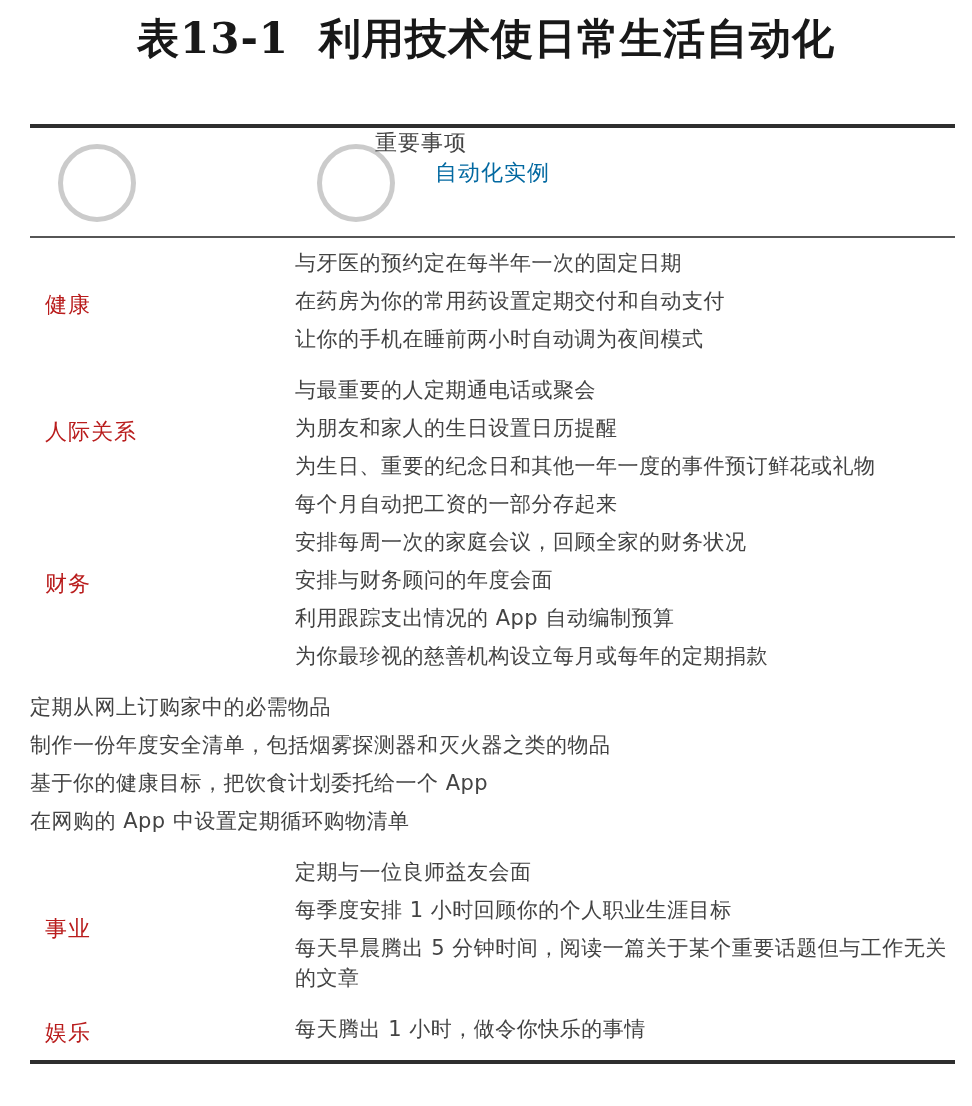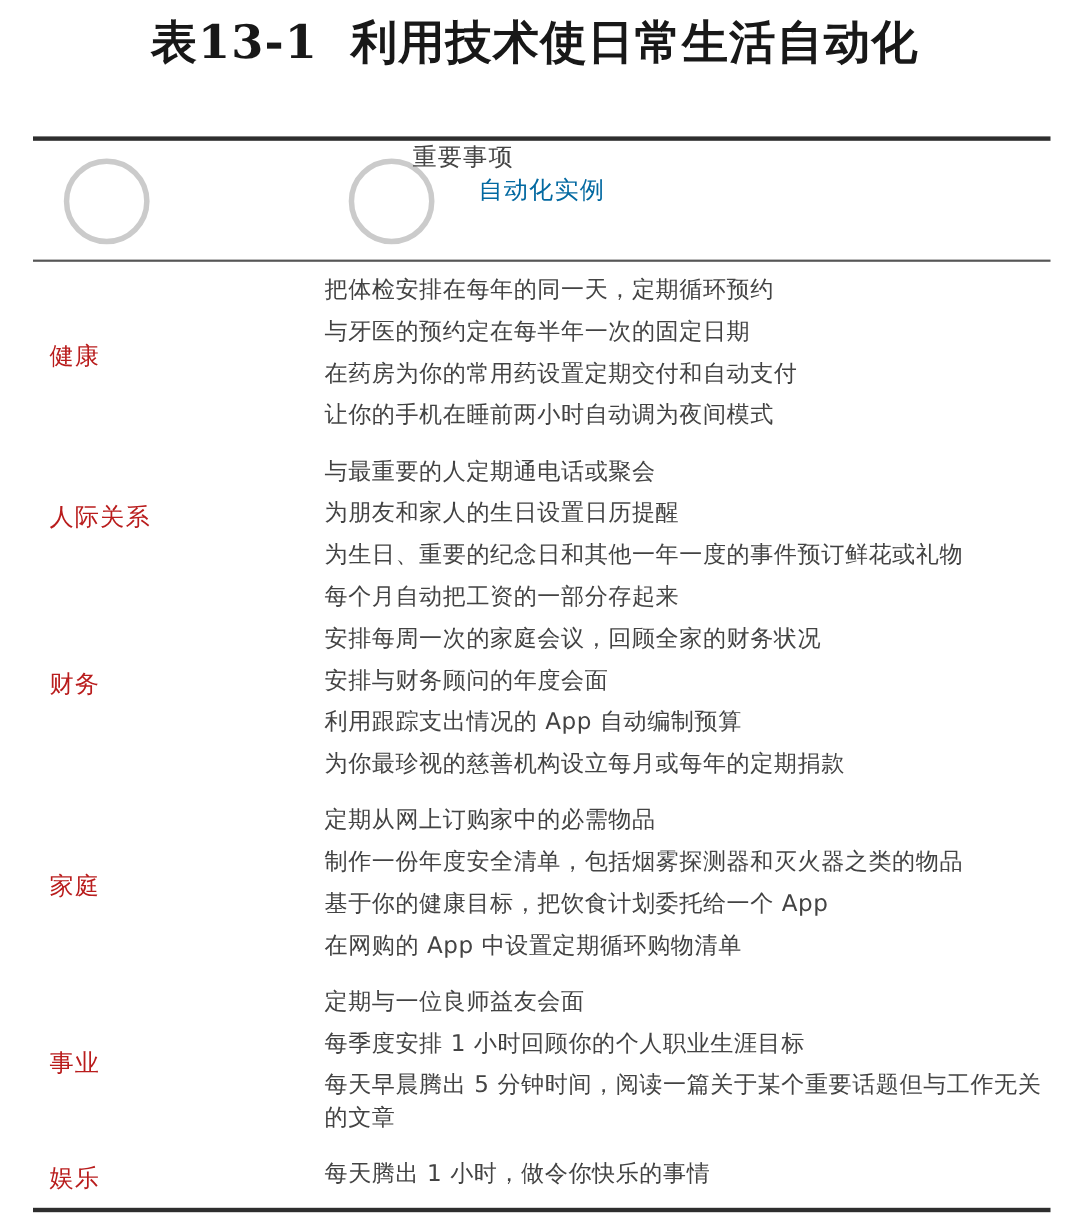--- a/index.html
+++ b/index.html
@@ -131,21 +131,20 @@
       <div class="header-cat">重要事项</div>
       <div class="header-ex">自动化实例</div>
     </div>
 
     <div class="rule-thin"></div>
 
     <div class="tbody" id="tbody">
         <div class="section">
           <div class="cat-cell">健康</div>
           <div class="items-cell">
-            <div class="item">把体检安排在每年的同一天，定期循环预约</div>
             <div class="item">与牙医的预约定在每半年一次的固定日期</div>
             <div class="item">在药房为你的常用药设置定期交付和自动支付</div>
             <div class="item">让你的手机在睡前两小时自动调为夜间模式</div>
           </div>
         </div>
         <div class="section">
           <div class="cat-cell">人际关系</div>
           <div class="items-cell">
             <div class="item">与最重要的人定期通电话或聚会</div>
             <div class="item">为朋友和家人的生日设置日历提醒</div>
@@ -156,21 +155,20 @@
           <div class="cat-cell">财务</div>
           <div class="items-cell">
             <div class="item">每个月自动把工资的一部分存起来</div>
             <div class="item">安排每周一次的家庭会议，回顾全家的财务状况</div>
             <div class="item">安排与财务顾问的年度会面</div>
             <div class="item">利用跟踪支出情况的 App 自动编制预算</div>
             <div class="item">为你最珍视的慈善机构设立每月或每年的定期捐款</div>
           </div>
         </div>
         <div class="section">
-          <div class="cat-cell">家庭</div>
           <div class="items-cell">
             <div class="item">定期从网上订购家中的必需物品</div>
             <div class="item">制作一份年度安全清单，包括烟雾探测器和灭火器之类的物品</div>
             <div class="item">基于你的健康目标，把饮食计划委托给一个 App</div>
             <div class="item">在网购的 App 中设置定期循环购物清单</div>
           </div>
         </div>
         <div class="section">
           <div class="cat-cell">事业</div>
           <div class="items-cell">

